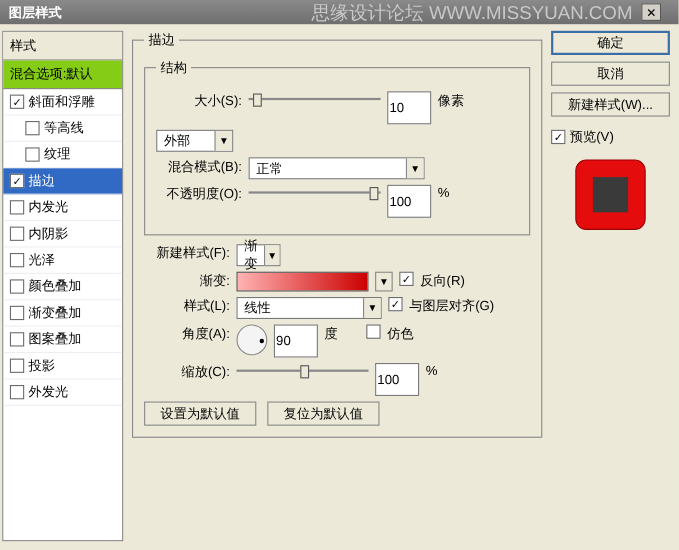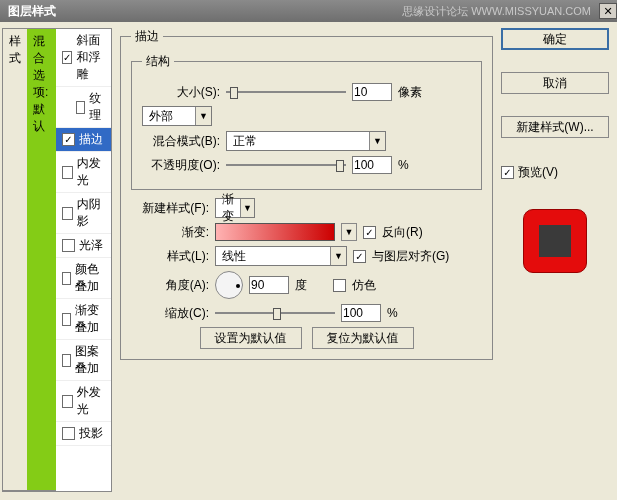--- a/index.html
+++ b/index.html
@@ -1,52 +1,52 @@
 <!DOCTYPE html>
 <html><head>
 <meta charset="utf-8">
 <style>
 * { box-sizing: border-box; margin: 0; padding: 0; font-family: "Microsoft YaHei", SimSun, sans-serif; font-size: 12px; }
 body { background: #ece9d8; width: 617px; height: 500px; overflow: hidden; }
-.titlebar { height: 22px; background: linear-gradient(#8a8a8a,#6e6e6e); color: #fff; display: flex; align-items: center; padding: 0 0 0 8px; }
+.titlebar { height: 22px; background: linear-gradient(#8a8a8a,#6e6e6e); color: #fff; display: flex; align-items: center; padding: 0 16px 0 8px; }
 .titlebar .title { flex: 1; font-weight: bold; }
-.titlebar .watermark { color: #c8c8c8; font-size: 11px; margin-right: 8px; }
+.titlebar .watermark { color: #c8c8c8; font-size: 17px; margin-right: 8px; }
 .titlebar .close { width: 18px; height: 16px; background: #d4d0c8; border: 1px solid #555; color: #000; display: flex; align-items: center; justify-content: center; font-size: 11px; cursor: pointer; }
 .main { display: flex; padding: 6px 8px 8px 2px; gap: 8px; height: 478px; }
-.styles-col { width: 110px; border: 1px solid #888; background: #fff; display: flex; }
+.styles-col { width: 110px; border: 1px solid #888; background: #fff; display: flex; flex-direction: column; }
 .styles-header { background: #ece9d8; border-bottom: 1px solid #888; padding: 4px 6px; }
 .styles-sub { background: #84cc16; border-bottom: 1px solid #888; padding: 4px 6px; }
 .style-item { display: flex; align-items: center; padding: 3px 6px; border-bottom: 1px solid #eee; gap: 4px; }
 .style-item.selected { background: #316ac5; color: #fff; }
 .style-item .cb { width: 13px; height: 13px; border: 1px solid #6b6b6b; background: #fff; display: flex; align-items: center; justify-content: center; font-size: 10px; color: #000; }
 .style-item.sub { padding-left: 20px; }
 .center { flex: 1; }
 fieldset { border: 1px solid #888; padding: 8px 10px 10px 10px; margin-bottom: 6px; }
 legend { padding: 0 4px; }
-.row { display: flex; align-items: center; margin: 5px 0; gap: 6px; }
+.row { display: flex; align-items: flex-start; margin: 5px 0; gap: 6px; }
 .row .label { width: 78px; text-align: right; }
 .slider-track { position: relative; width: 120px; height: 14px; }
 .slider-track .line { position: absolute; top: 6px; left: 0; right: 0; height: 2px; background: #888; }
 .slider-track .thumb { position: absolute; top: 2px; width: 8px; height: 12px; background: #ece9d8; border: 1px solid #555; }
-input.num { width: 40px; height: 18px; border: 1px solid #7a7a7a; padding: 0 1px; background: #fff; }
+input.num { width: 40px; height: 30px; border: 1px solid #7a7a7a; padding: 0 1px; background: #fff; }
 .dropdown { display: flex; align-items: center; border: 1px solid #7a7a7a; background: #fff; height: 20px; }
 .dropdown .val { padding: 0 6px; flex: 1; }
 .dropdown .arrow { width: 16px; height: 18px; background: #ece9d8; border-left: 1px solid #888; display: flex; align-items: center; justify-content: center; font-size: 9px; }
 .grad-swatch { width: 120px; height: 18px; background: linear-gradient(to right,#ffb3b3,#cc0000); border: 1px solid #555; }
 .cb-inline { width: 13px; height: 13px; border: 1px solid #6b6b6b; background: #fff; display: inline-flex; align-items: center; justify-content: center; font-size: 10px; }
 .angle-dial { width: 28px; height: 28px; border: 1px solid #888; border-radius: 50%; background: #f4f4f4; position: relative; }
 .angle-dial::after { content: ""; position: absolute; width: 4px; height: 4px; background: #000; border-radius: 50%; top: 12px; right: 2px; }
 .btn { height: 22px; padding: 0 14px; background: #ece9d8; border: 1px solid #888; cursor: pointer; display: inline-flex; align-items: center; justify-content: center; }
 .btn.default { border: 2px solid #3a6ea5; }
-.right-col { width: 108px; display: flex; flex-direction: column; gap: 22px; align-items: stretch; }
+.right-col { width: 108px; display: flex; flex-direction: column; gap: 6px; align-items: stretch; }
 .right-col .btn { width: 100%; }
 .preview-row { display: flex; align-items: center; gap: 4px; margin-top: 4px; }
 .preview-box { width: 64px; height: 64px; margin-top: 6px; align-self: center; background: #e40c0c; border-radius: 10px; display: flex; align-items: center; justify-content: center; border: 1px solid #900; }
 .preview-inner { width: 32px; height: 32px; background: #3a3a3a; }
-.def-btns { display: flex; gap: 10px; justify-content: center; margin-top: 4px; }
+.def-btns { display: flex; gap: 10px; margin-top: 4px; }
 </style>
 </head>
 <body>
 
 <div class="titlebar">
   <span class="title">图层样式</span>
   <span class="watermark">思缘设计论坛  WWW.MISSYUAN.COM</span>
   <div class="close">✕</div>
 </div>
 
@@ -54,20 +54,24 @@
   <div class="styles-col">
     <div class="styles-header">样式</div>
     <div class="styles-sub">混合选项:默认</div>
     <div id="items-host">
         <div class="style-item">
           <span class="cb">✓</span>
           <span>斜面和浮雕</span>
         </div>
         <div class="style-item sub">
           <span class="cb"></span>
+          <span>等高线</span>
+        </div>
+        <div class="style-item sub">
+          <span class="cb"></span>
           <span>纹理</span>
         </div>
         <div class="style-item selected">
           <span class="cb">✓</span>
           <span>描边</span>
         </div>
         <div class="style-item">
           <span class="cb"></span>
           <span>内发光</span>
         </div>
@@ -86,25 +90,25 @@
         <div class="style-item">
           <span class="cb"></span>
           <span>渐变叠加</span>
         </div>
         <div class="style-item">
           <span class="cb"></span>
           <span>图案叠加</span>
         </div>
         <div class="style-item">
           <span class="cb"></span>
+          <span>投影</span>
+        </div>
+        <div class="style-item">
+          <span class="cb"></span>
           <span>外发光</span>
-        </div>
-        <div class="style-item">
-          <span class="cb"></span>
-          <span>投影</span>
         </div>
       </div>
   </div>
 
   <div class="center">
     <fieldset>
       <legend>描边</legend>
       <fieldset>
         <legend>结构</legend>
         <div class="row">

